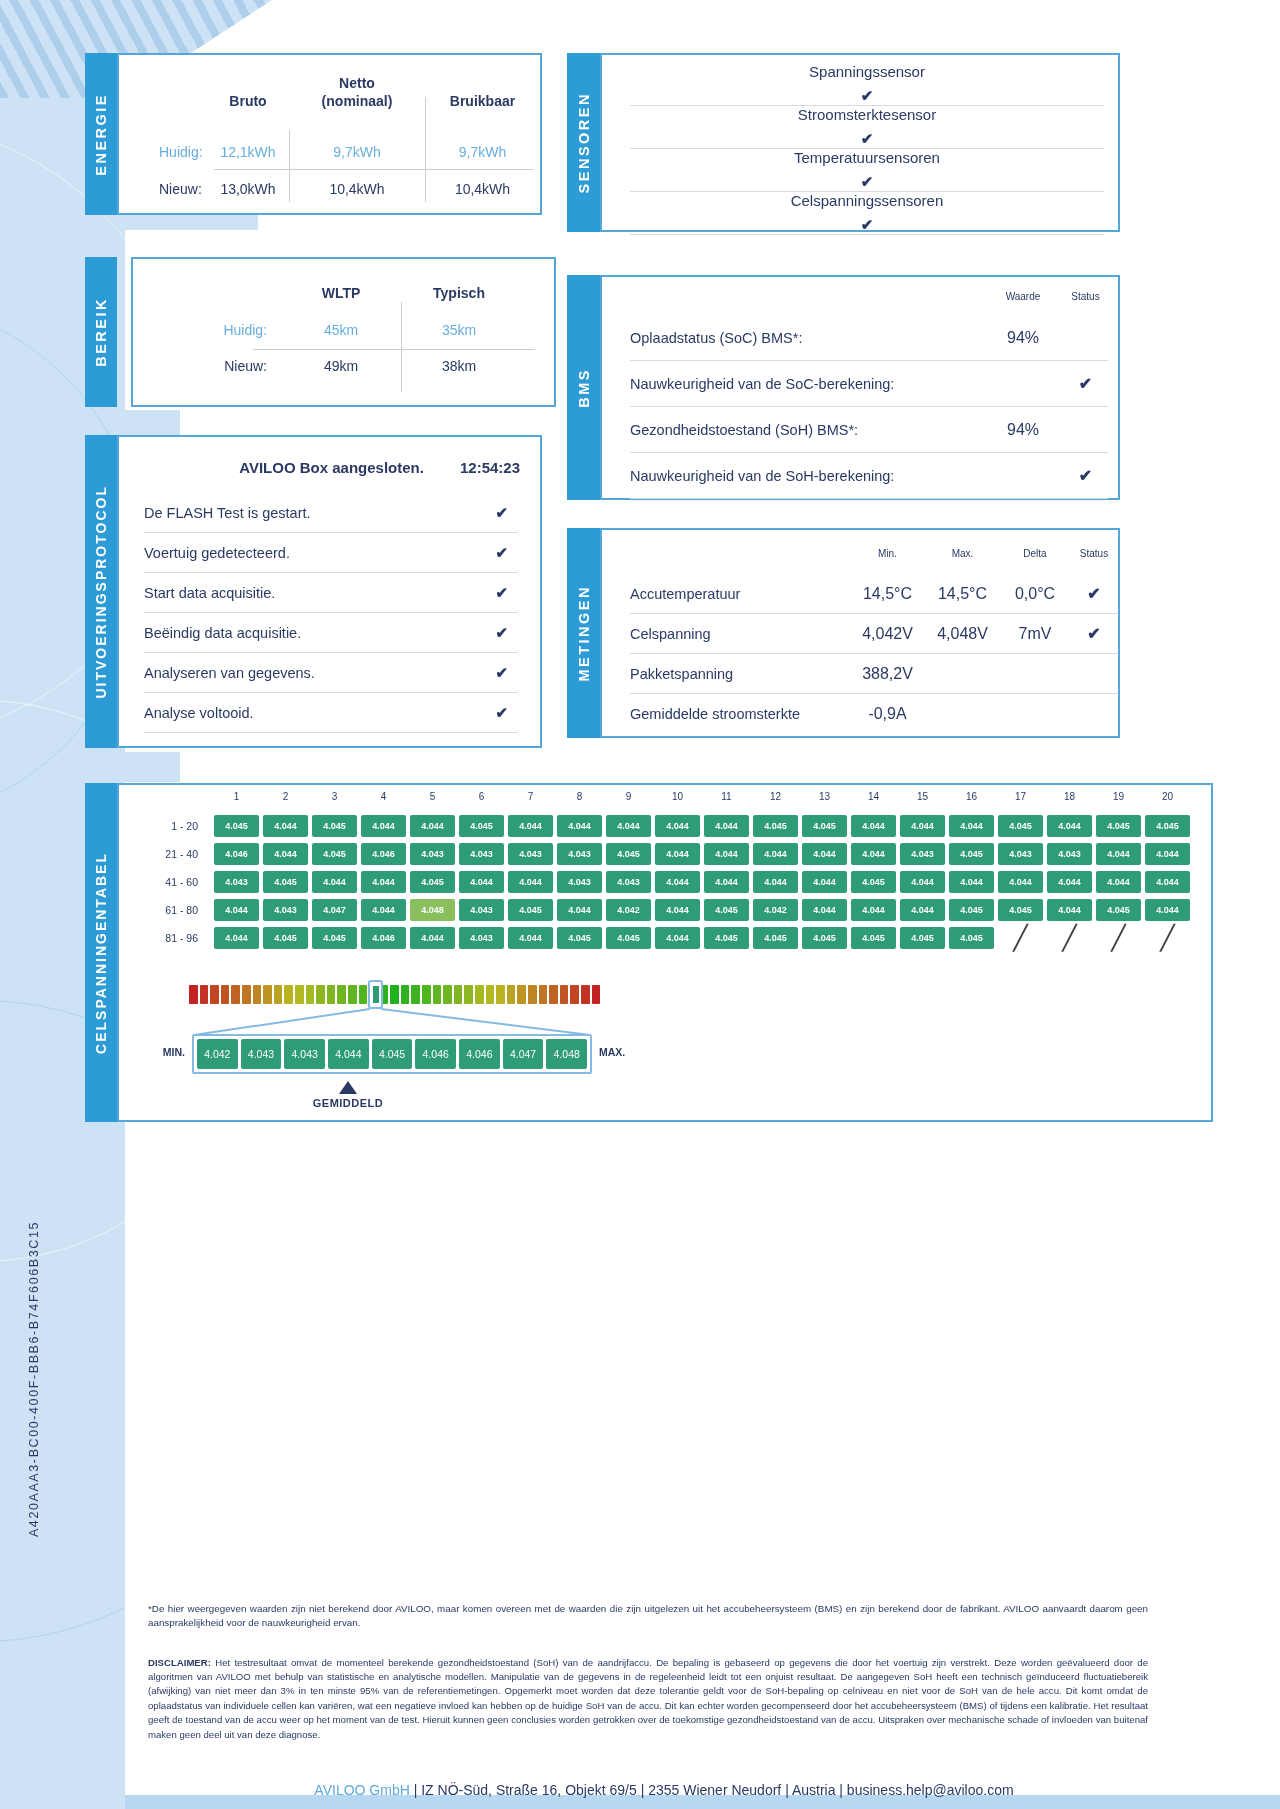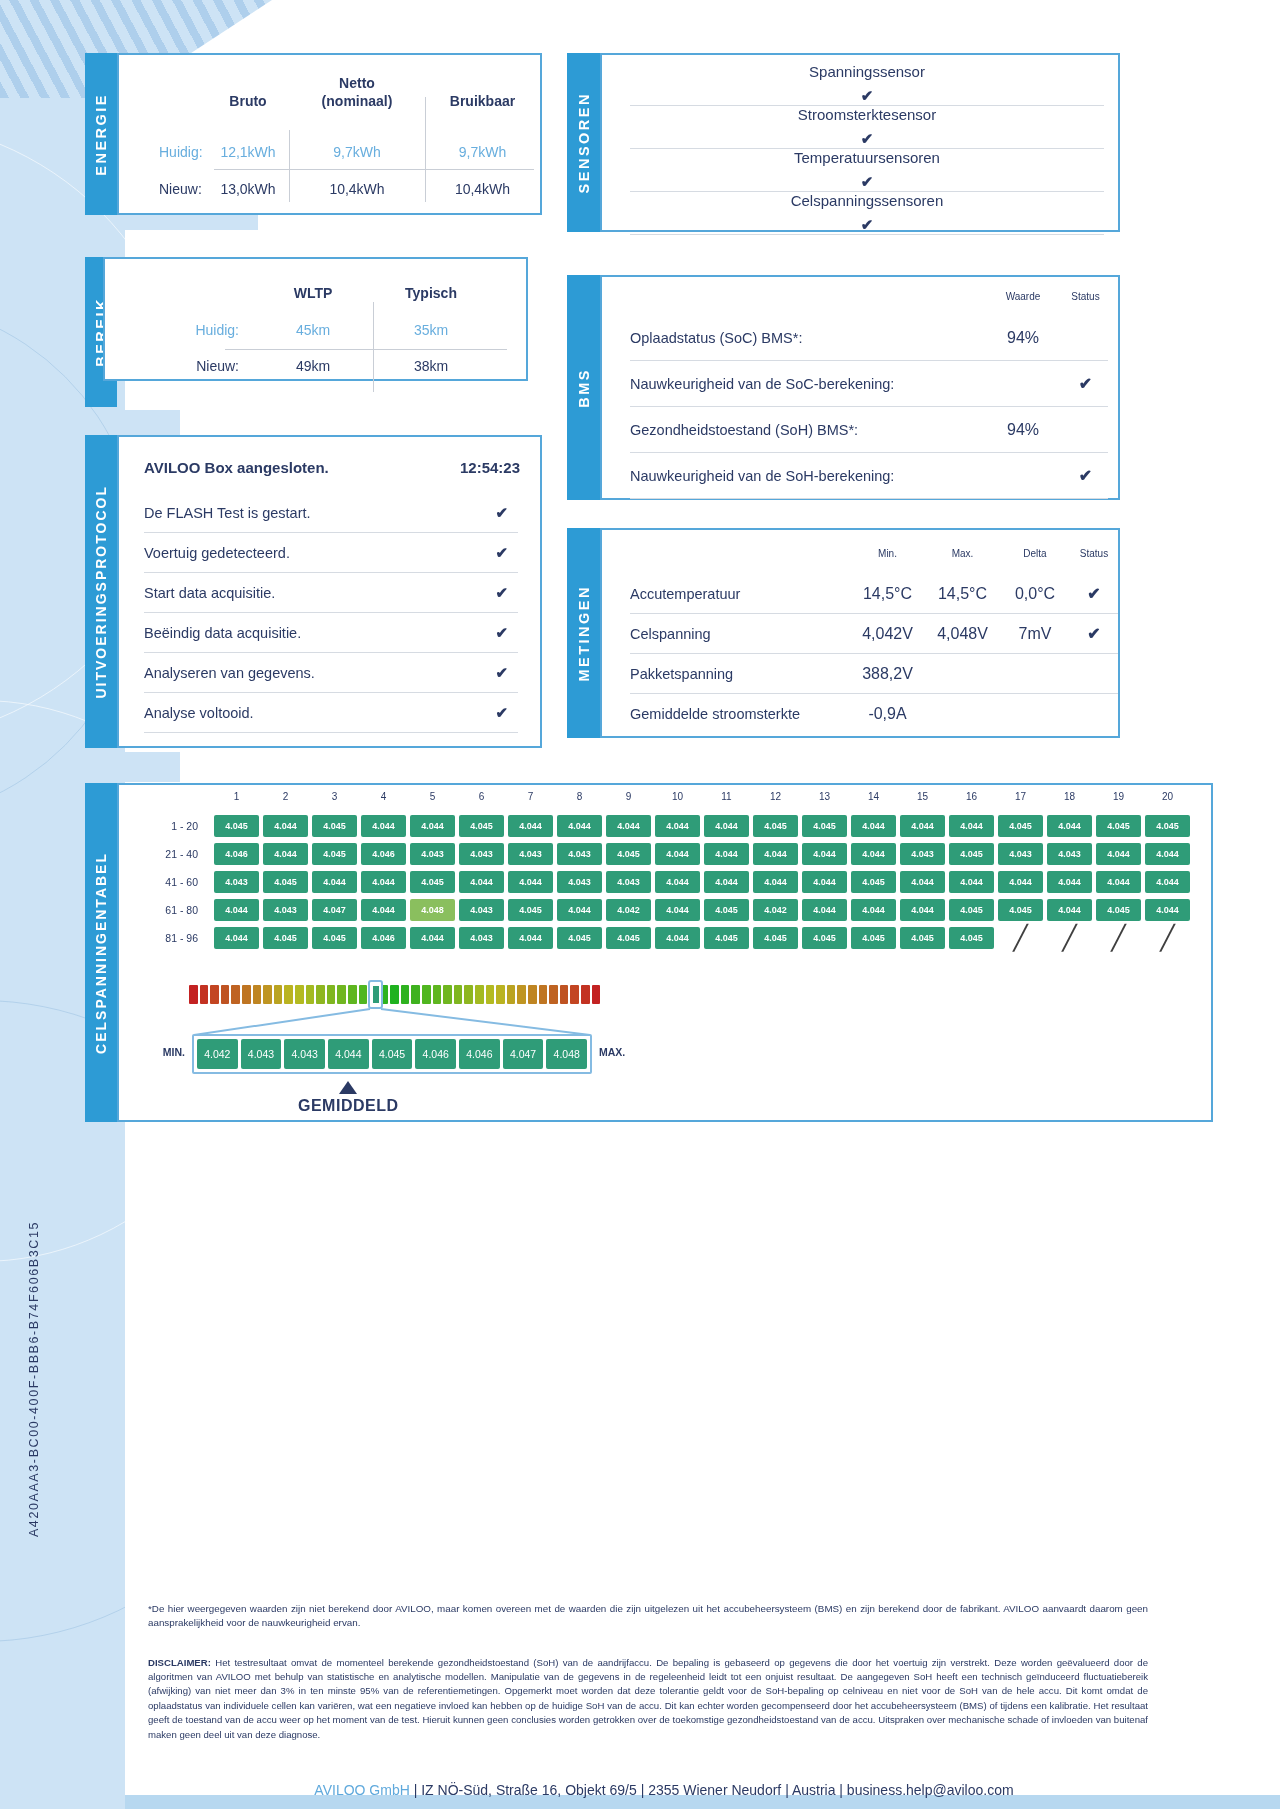--- a/index.html
+++ b/index.html
@@ -36,22 +36,22 @@
   .b-row{position:absolute;left:0;width:100%;display:grid;grid-template-columns:148px 120px 116px 1fr;
          font-size:14px;text-align:center;align-items:center;height:26px;}
   .rlab{text-align:right;padding-right:14px;padding-left:40px;}
   .two{white-space:pre-line;line-height:1.25;}
   
   .srow{height:42px;display:flex;align-items:center;justify-content:space-between;border-bottom:1px solid #d6dbe2;font-size:15px;flex-direction:column;}
   #sensoren-rows{position:absolute;top:8px;left:28px;right:14px;}
   .prow{height:39px;display:flex;align-items:center;justify-content:space-between;border-bottom:1px solid #d6dbe2;
         font-size:14.5px;padding-right:10px;}
   #protocol-steps{position:absolute;top:56px;left:25px;right:22px;}
-  .p-title{position:absolute;top:22px;left:25px;right:20px;display:flex;justify-content:space-between;
-           font-weight:bold;font-size:15px;}
+  .p-title{position:absolute;top:22px;left:25px;right:20px;display:flex;justify-content:flex-end;
+           font-weight:bold;font-size:15px;gap:36px;}
   
   .bms-head{position:absolute;top:14px;left:28px;right:10px;display:grid;grid-template-columns:1fr 80px 45px;
             font-size:10px;text-align:center;}
   #bms-rows{position:absolute;top:38px;left:28px;right:10px;}
   .bmsrow{display:grid;grid-template-columns:1fr 80px 45px;align-items:center;height:45px;
           border-bottom:1px solid #d6dbe2;font-size:14.5px;}
   .met-head{position:absolute;top:18px;left:28px;right:0;display:grid;grid-template-columns:1fr 75px 75px 70px 48px;
             font-size:10px;text-align:center;}
   #metingen-rows{position:absolute;top:44px;left:28px;right:0;}
   .mrow{display:grid;grid-template-columns:1fr 75px 75px 70px 48px;align-items:center;height:39px;font-size:14.5px;}
@@ -72,21 +72,21 @@
        border-radius:3px;box-sizing:border-box;display:flex;align-items:center;justify-content:center;}
   .mag i{display:block;width:6px;height:17px;background:#2f9c78;}
   .connector{position:absolute;left:0;top:0;pointer-events:none;}
   #scale-box{position:absolute;left:73px;top:249px;width:400px;height:40px;border:2px solid #85bbe2;border-radius:2px;
              box-sizing:border-box;background:#fff;display:flex;gap:3px;padding:3px;}
   .scale-cell{flex:1;background:#2f9c78;border-radius:2px;color:#fff;font-size:10.5px;
               display:flex;align-items:center;justify-content:center;}
   .minmax{position:absolute;top:261px;font-size:10.5px;font-weight:bold;color:#2b3a64;}
   .tri{position:absolute;left:220px;top:296px;width:0;height:0;border-left:9px solid transparent;
        border-right:9px solid transparent;border-bottom:13px solid #2b3a64;}
-  .avg{position:absolute;left:179px;top:312px;width:100px;text-align:center;font-size:16px;font-weight:bold;letter-spacing:.5px;}
+  .avg{position:absolute;left:179px;top:312px;width:100px;text-align:center;font-size:11px;font-weight:bold;letter-spacing:.5px;}
   
   .footnote{position:absolute;left:148px;top:1592px;width:1000px;font-size:9.8px;line-height:1.5;text-align:justify;}
   .disclaimer{position:absolute;left:148px;top:1646px;width:1000px;font-size:9.6px;line-height:1.5;text-align:justify;}
   .addr{position:absolute;left:164px;top:1768px;width:1000px;text-align:center;font-size:14px;}
   .addr .co{color:#5fa9dc;}
 </style>
 </head>
 <body>
 
 <div class="page">
@@ -154,21 +154,21 @@
         <div class="srow">
           <span>Celspanningssensoren</span>
           <span class="check">✔</span>
         </div>
       </div>
   </div>
 
   <div class="vbar" style="left:85px;top:257px;width:32px;height:150px;">
     <span>BEREIK</span>
   </div>
-  <div class="panel" style="left:103px;top:257px;width:425px;height:124px;">
+  <div class="panel" style="left:131px;top:257px;width:425px;height:150px;">
     <div class="b-head">
       <span></span>
       <span>WLTP</span>
       <span>Typisch</span>
       <span></span>
     </div>
     <div class="sep-v" style="left:268px;top:43px;height:90px;"></div>
     <div class="b-row cur" style="top:58px;">
       <span class="rlab">Huidig:</span>
       <span>45km</span>

